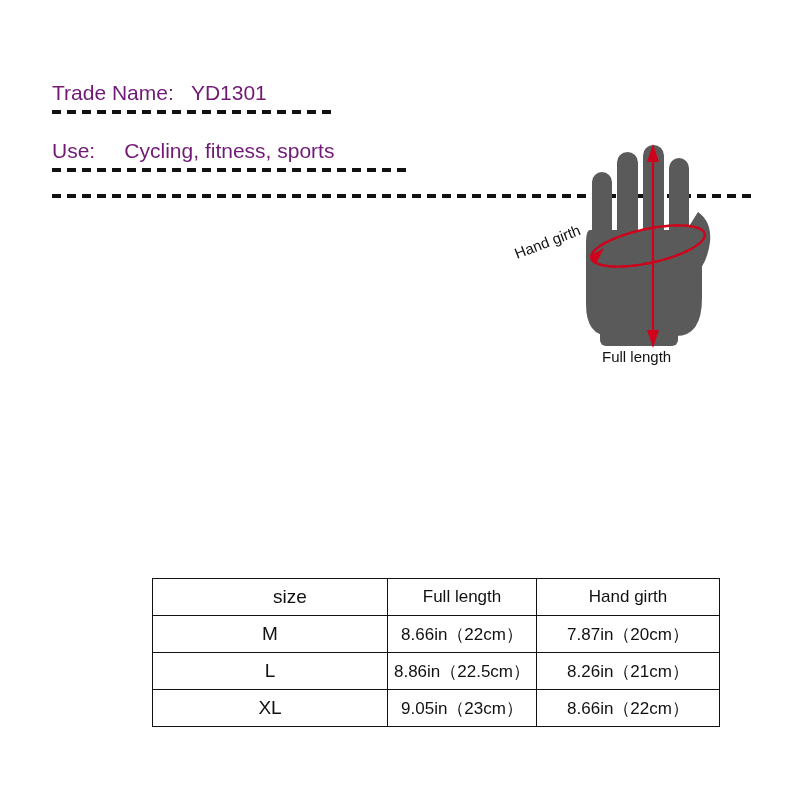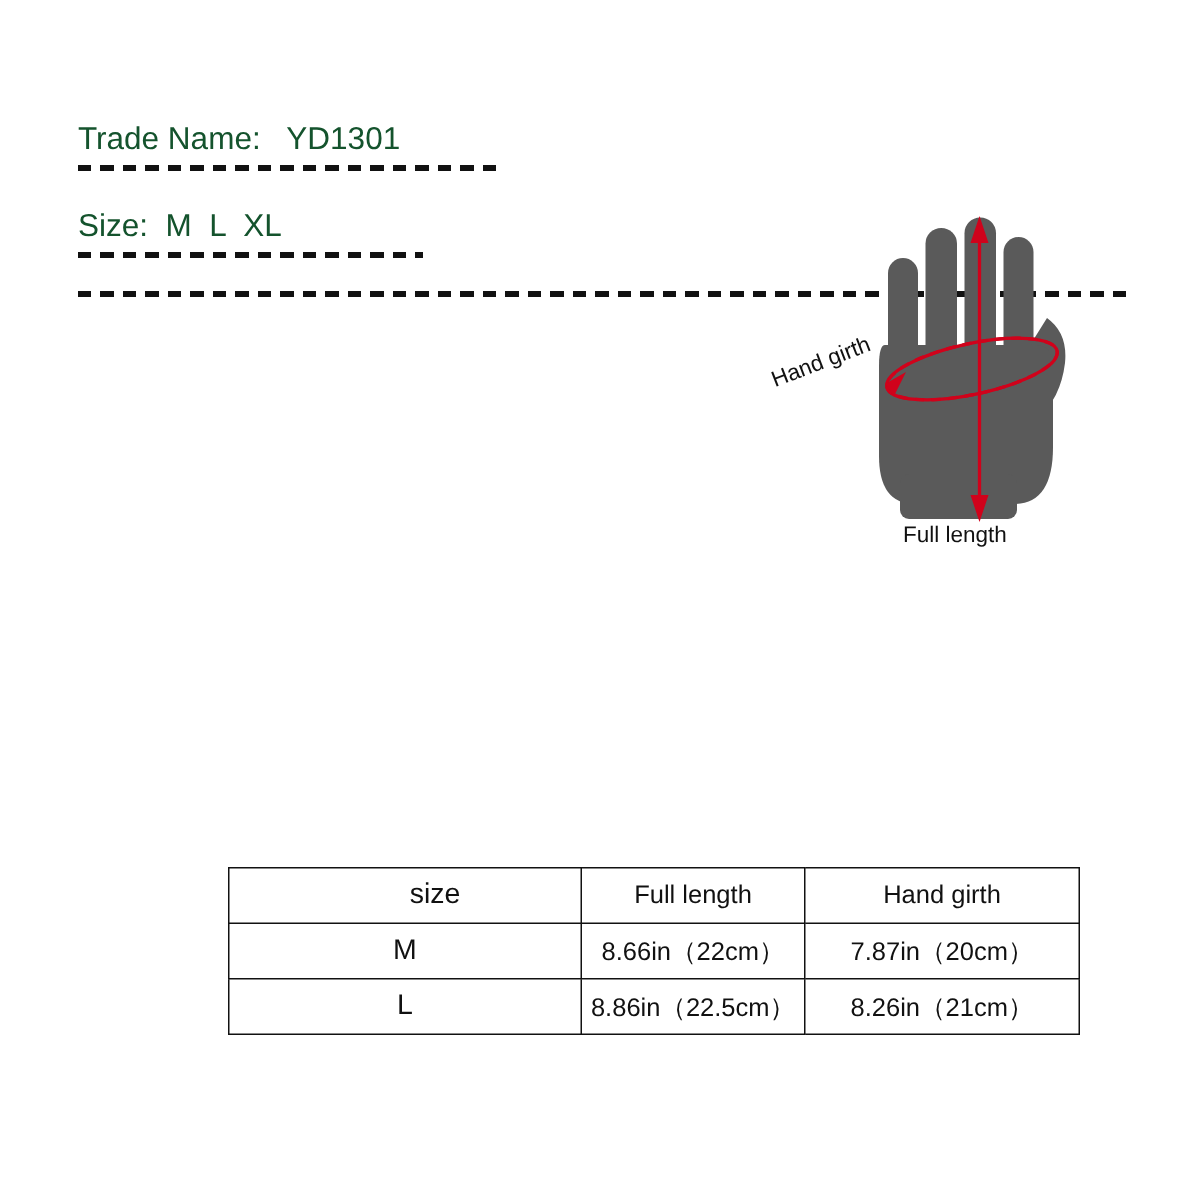--- a/index.html
+++ b/index.html
@@ -30,21 +30,21 @@
     width: 700px;
   }
   .spec-row {
     position: relative;
     margin-bottom: 22px;
   }
   .spec-line {
     font-size: 21px;
     line-height: 30px;
     white-space: pre;
-    color: #14532d;
+    color: #701a75;
   }
   .dash-rule {
     display: block;
     height: 4px;
     margin-top: 2px;
     background-image: repeating-linear-gradient(
       to right,
       #111111 0px,
       #111111 9px,
       rgba(255,255,255,0) 9px,
@@ -121,26 +121,26 @@
 <div class="page">
 
   <div class="spec-list">
 
     <div class="spec-row">
       <div class="spec-line">Trade Name:   YD1301</div>
       <span class="dash-rule w1"></span>
     </div>
 
 
-
-
     <div class="spec-row">
-      <div class="spec-line">Size:  M  L  XL</div>
-      <span class="dash-rule w5"></span>
+      <div class="spec-line">Use:     Cycling, fitness, sports</div>
+      <span class="dash-rule w3"></span>
     </div>
+
+
 
     <div class="spec-row">
       <span class="dash-rule w6"></span>
     </div>
 
   </div>
 
   <div class="glove-figure">
     <svg width="250" height="260" viewBox="0 0 250 260" xmlns="http://www.w3.org/2000/svg">
       <g fill="#5a5a5a">
@@ -186,16 +186,21 @@
       <tr>
         <td class="col-size c0">M</td>
         <td class="col-len">8.66in（22cm）</td>
         <td class="col-girth">7.87in（20cm）</td>
       </tr>
       <tr>
         <td class="col-size c0">L</td>
         <td class="col-len">8.86in（22.5cm）</td>
         <td class="col-girth">8.26in（21cm）</td>
       </tr>
+      <tr>
+        <td class="col-size c0">XL</td>
+        <td class="col-len">9.05in（23cm）</td>
+        <td class="col-girth">8.66in（22cm）</td>
+      </tr>
     </tbody>
   </table>
 
 </div>
 
 </body></html>

